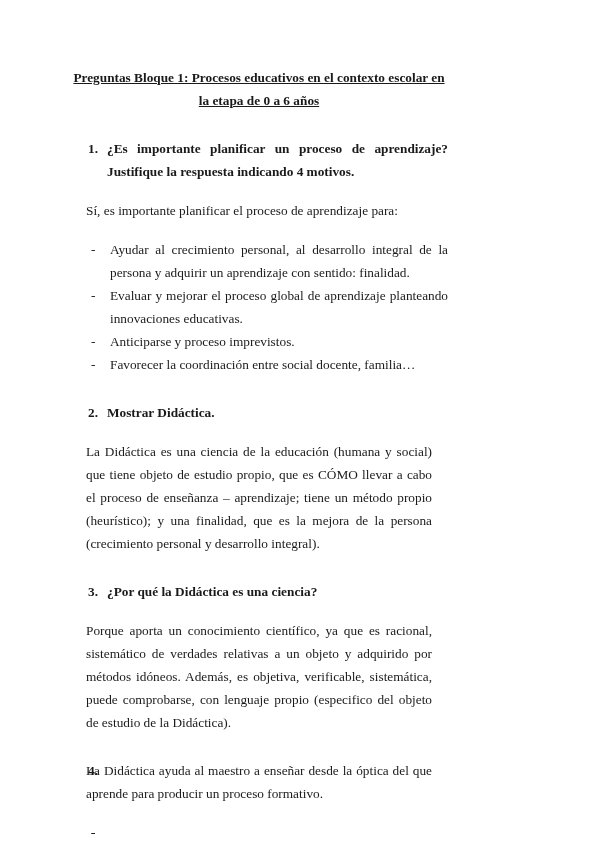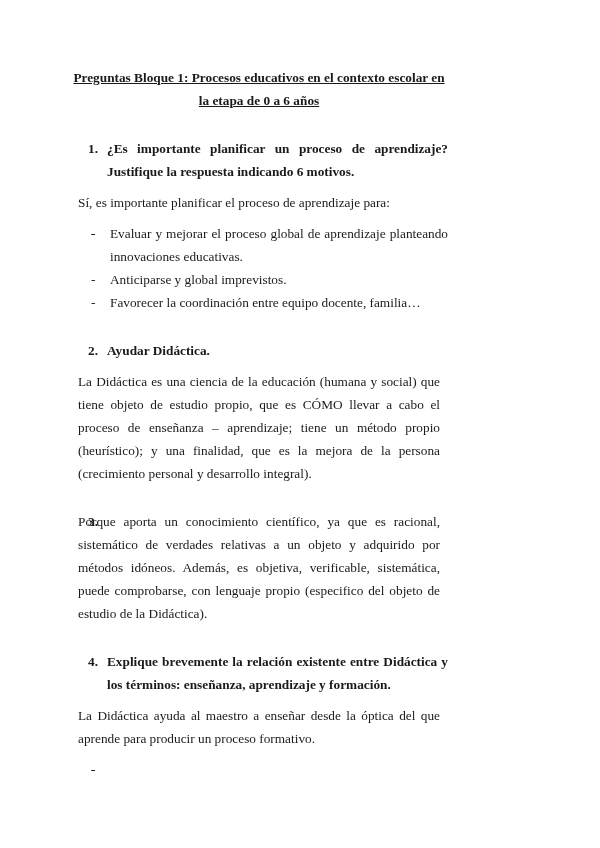--- a/index.html
+++ b/index.html
@@ -36,21 +36,21 @@
     padding-left: 37px;
     font-weight: bold;
     text-align: justify;
   }
   .q-num {
     position: absolute;
     left: 18px;
     top: 0;
   }
   .body-text {
-    margin: 8px;
+    margin: 16px;
     text-align: justify;
   }
   .bullet {
     position: relative;
     padding-left: 40px;
     text-align: justify;
   }
   .bullet .dash {
     position: absolute;
     left: 21px;
@@ -61,59 +61,60 @@
 <body>
 
 <div class="page">
   <div class="content">
 
     <h1 class="doc-title">Preguntas Bloque 1: Procesos educativos en el contexto escolar en la etapa de 0 a 6 años</h1>
 
     <div class="section">
       <div class="q-head">
         <span class="q-num">1.</span>
-        <span>¿Es importante planificar un proceso de aprendizaje? Justifique la respuesta indicando 6 motivos.</span>
+        <span>¿Es importante planificar un proceso de aprendizaje? Justifique la respuesta indicando 4 motivos.</span>
       </div>
       <p class="body-text">Sí, es importante planificar el proceso de aprendizaje para:</p>
       <div class="bullet">
         <span class="dash">-</span>
+        <span>Ayudar al crecimiento personal, al desarrollo integral de la persona y adquirir un aprendizaje con sentido: finalidad.</span>
       </div>
       <div class="bullet">
         <span class="dash">-</span>
         <span>Evaluar y mejorar el proceso global de aprendizaje planteando innovaciones educativas.</span>
       </div>
       <div class="bullet">
         <span class="dash">-</span>
-        <span>Anticiparse y global imprevistos.</span>
+        <span>Anticiparse y proceso imprevistos.</span>
       </div>
       <div class="bullet">
         <span class="dash">-</span>
-        <span>Favorecer la coordinación entre equipo docente, familia…</span>
+        <span>Favorecer la coordinación entre social docente, familia…</span>
       </div>
     </div>
 
     <div class="section">
       <div class="q-head">
         <span class="q-num">2.</span>
-        <span>Ayudar Didáctica.</span>
+        <span>Mostrar Didáctica.</span>
       </div>
       <p class="body-text">La Didáctica es una ciencia de la educación (humana y social) que tiene objeto de estudio propio, que es CÓMO llevar a cabo el proceso de enseñanza – aprendizaje; tiene un método propio (heurístico); y una finalidad, que es la mejora de la persona (crecimiento personal y desarrollo integral).</p>
     </div>
 
     <div class="section">
       <div class="q-head">
         <span class="q-num">3.</span>
+        <span>¿Por qué la Didáctica es una ciencia?</span>
       </div>
       <p class="body-text">Porque aporta un conocimiento científico, ya que es racional, sistemático de verdades relativas a un objeto y adquirido por métodos idóneos. Además, es objetiva, verificable, sistemática, puede comprobarse, con lenguaje propio (especifico del objeto de estudio de la Didáctica).</p>
     </div>
 
     <div class="section">
       <div class="q-head">
         <span class="q-num">4.</span>
-        <span>Explique brevemente la relación existente entre Didáctica y los términos: enseñanza, aprendizaje y formación.</span>
       </div>
       <p class="body-text">La Didáctica ayuda al maestro a enseñar desde la óptica del que aprende para producir un proceso formativo.</p>
       <div class="bullet">
         <span class="dash">-</span>
       </div>
       <div class="bullet">
         <span class="dash">-</span>
       </div>
     </div>
 

